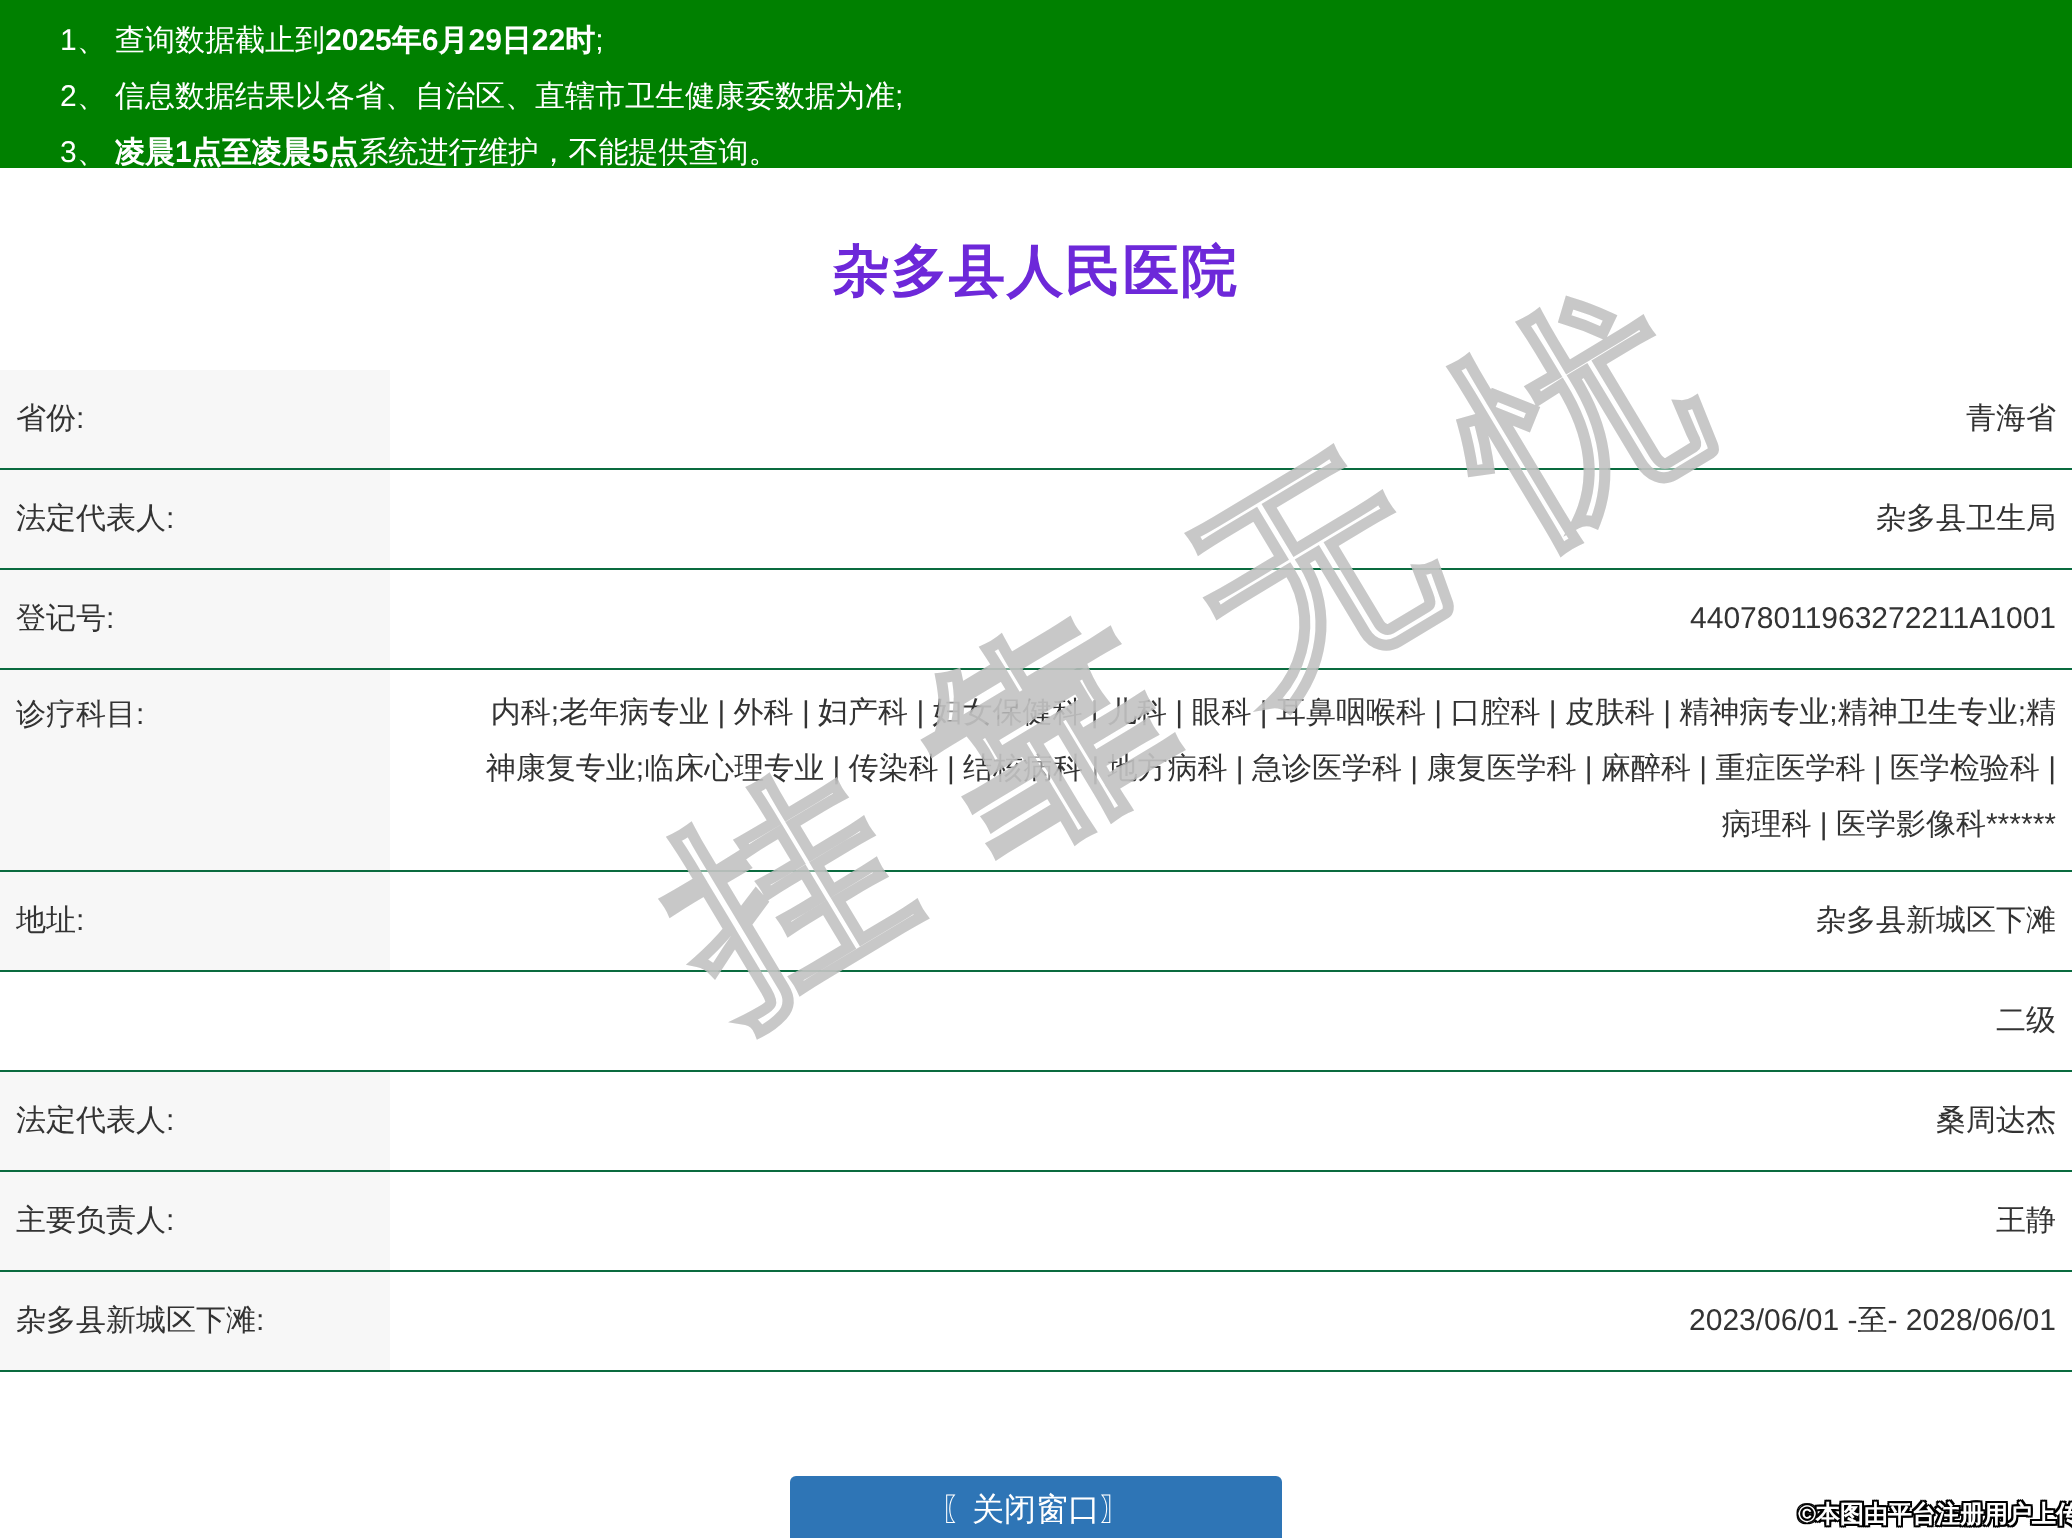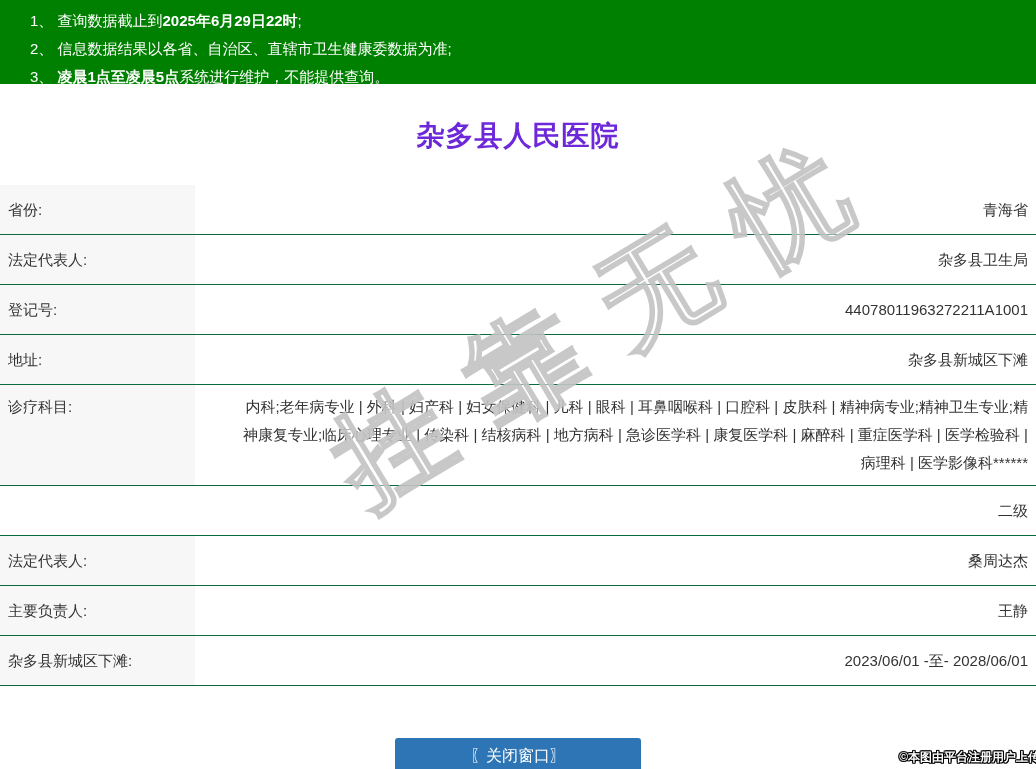--- a/index.html
+++ b/index.html
@@ -131,27 +131,27 @@
     <div class="row-value">青海省</div>
   </div>
   <div class="info-row simple">
     <div class="row-label">法定代表人:</div>
     <div class="row-value">杂多县卫生局</div>
   </div>
   <div class="info-row simple">
     <div class="row-label">登记号:</div>
     <div class="row-value">44078011963272211A1001</div>
   </div>
+  <div class="info-row multiline">
+    <div class="row-label">诊疗科目:</div>
+    <div class="row-value">内科;老年病专业 | 外科 | 妇产科 | 妇女保健科 | 儿科 | 眼科 | 耳鼻咽喉科 | 口腔科 | 皮肤科 | 精神病专业;精神卫生专业;精神康复专业;临床心理专业 | 传染科 | 结核病科 | 地方病科 | 急诊医学科 | 康复医学科 | 麻醉科 | 重症医学科 | 医学检验科 | 病理科 | 医学影像科******</div>
+  </div>
   <div class="info-row simple">
     <div class="row-label">地址:</div>
     <div class="row-value">杂多县新城区下滩</div>
-  </div>
-  <div class="info-row multiline">
-    <div class="row-label">诊疗科目:</div>
-    <div class="row-value">内科;老年病专业 | 外科 | 妇产科 | 妇女保健科 | 儿科 | 眼科 | 耳鼻咽喉科 | 口腔科 | 皮肤科 | 精神病专业;精神卫生专业;精神康复专业;临床心理专业 | 传染科 | 结核病科 | 地方病科 | 急诊医学科 | 康复医学科 | 麻醉科 | 重症医学科 | 医学检验科 | 病理科 | 医学影像科******</div>
   </div>
   <div class="info-row simple">
     <div class="row-value">二级</div>
   </div>
   <div class="info-row simple">
     <div class="row-label">法定代表人:</div>
     <div class="row-value">桑周达杰</div>
   </div>
   <div class="info-row simple">
     <div class="row-label">主要负责人:</div>

